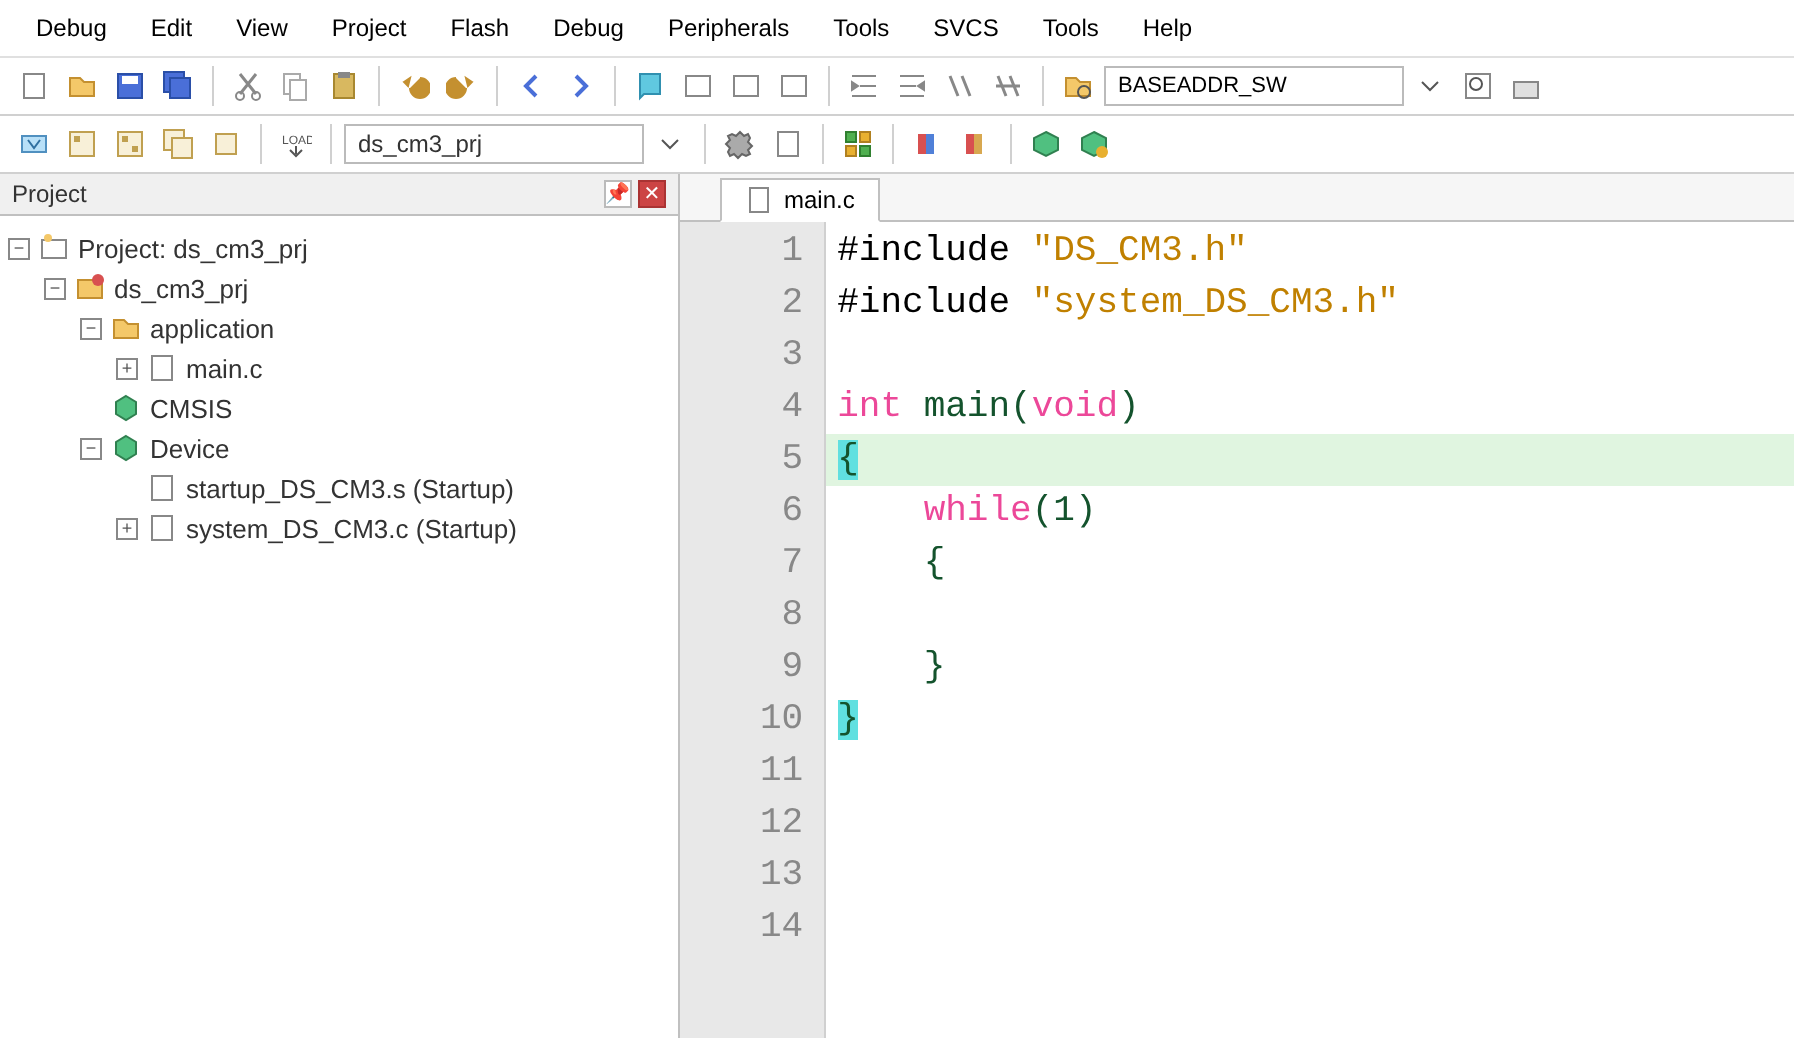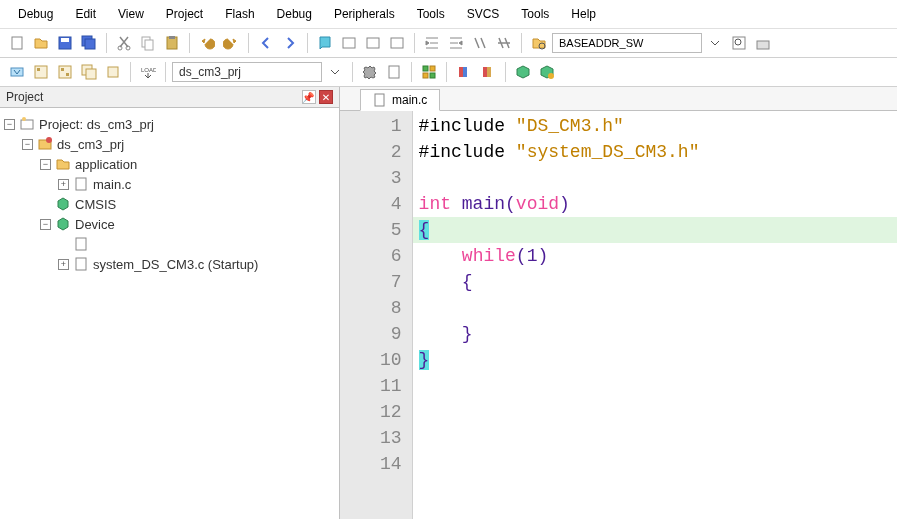--- a/index.html
+++ b/index.html
@@ -167,21 +167,21 @@
   border-right: 1px solid #d0d0d0;
   user-select: none;
 }
 .gutter div { height: 26px; line-height: 26px; }
 .code-lines { flex: 1; padding: 2px 0; }
 .code-lines .line { height: 26px; line-height: 26px; padding-left: 6px; white-space: pre; }
 .code-lines .line.hl { background: #e0f5e0; }
 .tok-pp { color: #000000; }
 .tok-str { color: #c08000; }
 .tok-kw { color: #ec4899; }
-.tok-plain { color: #4c1d95; }
+.tok-plain { color: #14532d; }
 .brace-match { background: #60e0e0; }
 svg { display: block; }
 </style>
 </head>
 <body>
 
 <div class="menubar">
   <span>Debug</span>
   <span>Edit</span>
   <span>View</span>
@@ -473,20 +473,21 @@
         <svg width="16" height="16">
             <path d="M8 2l5 3v6l-5 3-5-3V5z" fill="#50c080" stroke="#308050"></path>
           </svg>
         <span>Device</span>
       </div>
       <div class="tree-node ind3">
         <span class="sp"></span>
         <svg width="16" height="16">
             <rect x="3" y="2" width="10" height="12" fill="#fff" stroke="#888"></rect>
           </svg>
+        <span>startup_DS_CM3.s (Startup)</span>
       </div>
       <div class="tree-node ind3">
         <span class="exp">+</span>
         <svg width="16" height="16">
             <rect x="3" y="2" width="10" height="12" fill="#fff" stroke="#888"></rect>
           </svg>
         <span>system_DS_CM3.c (Startup)</span>
       </div>
     </div>
   </div>

